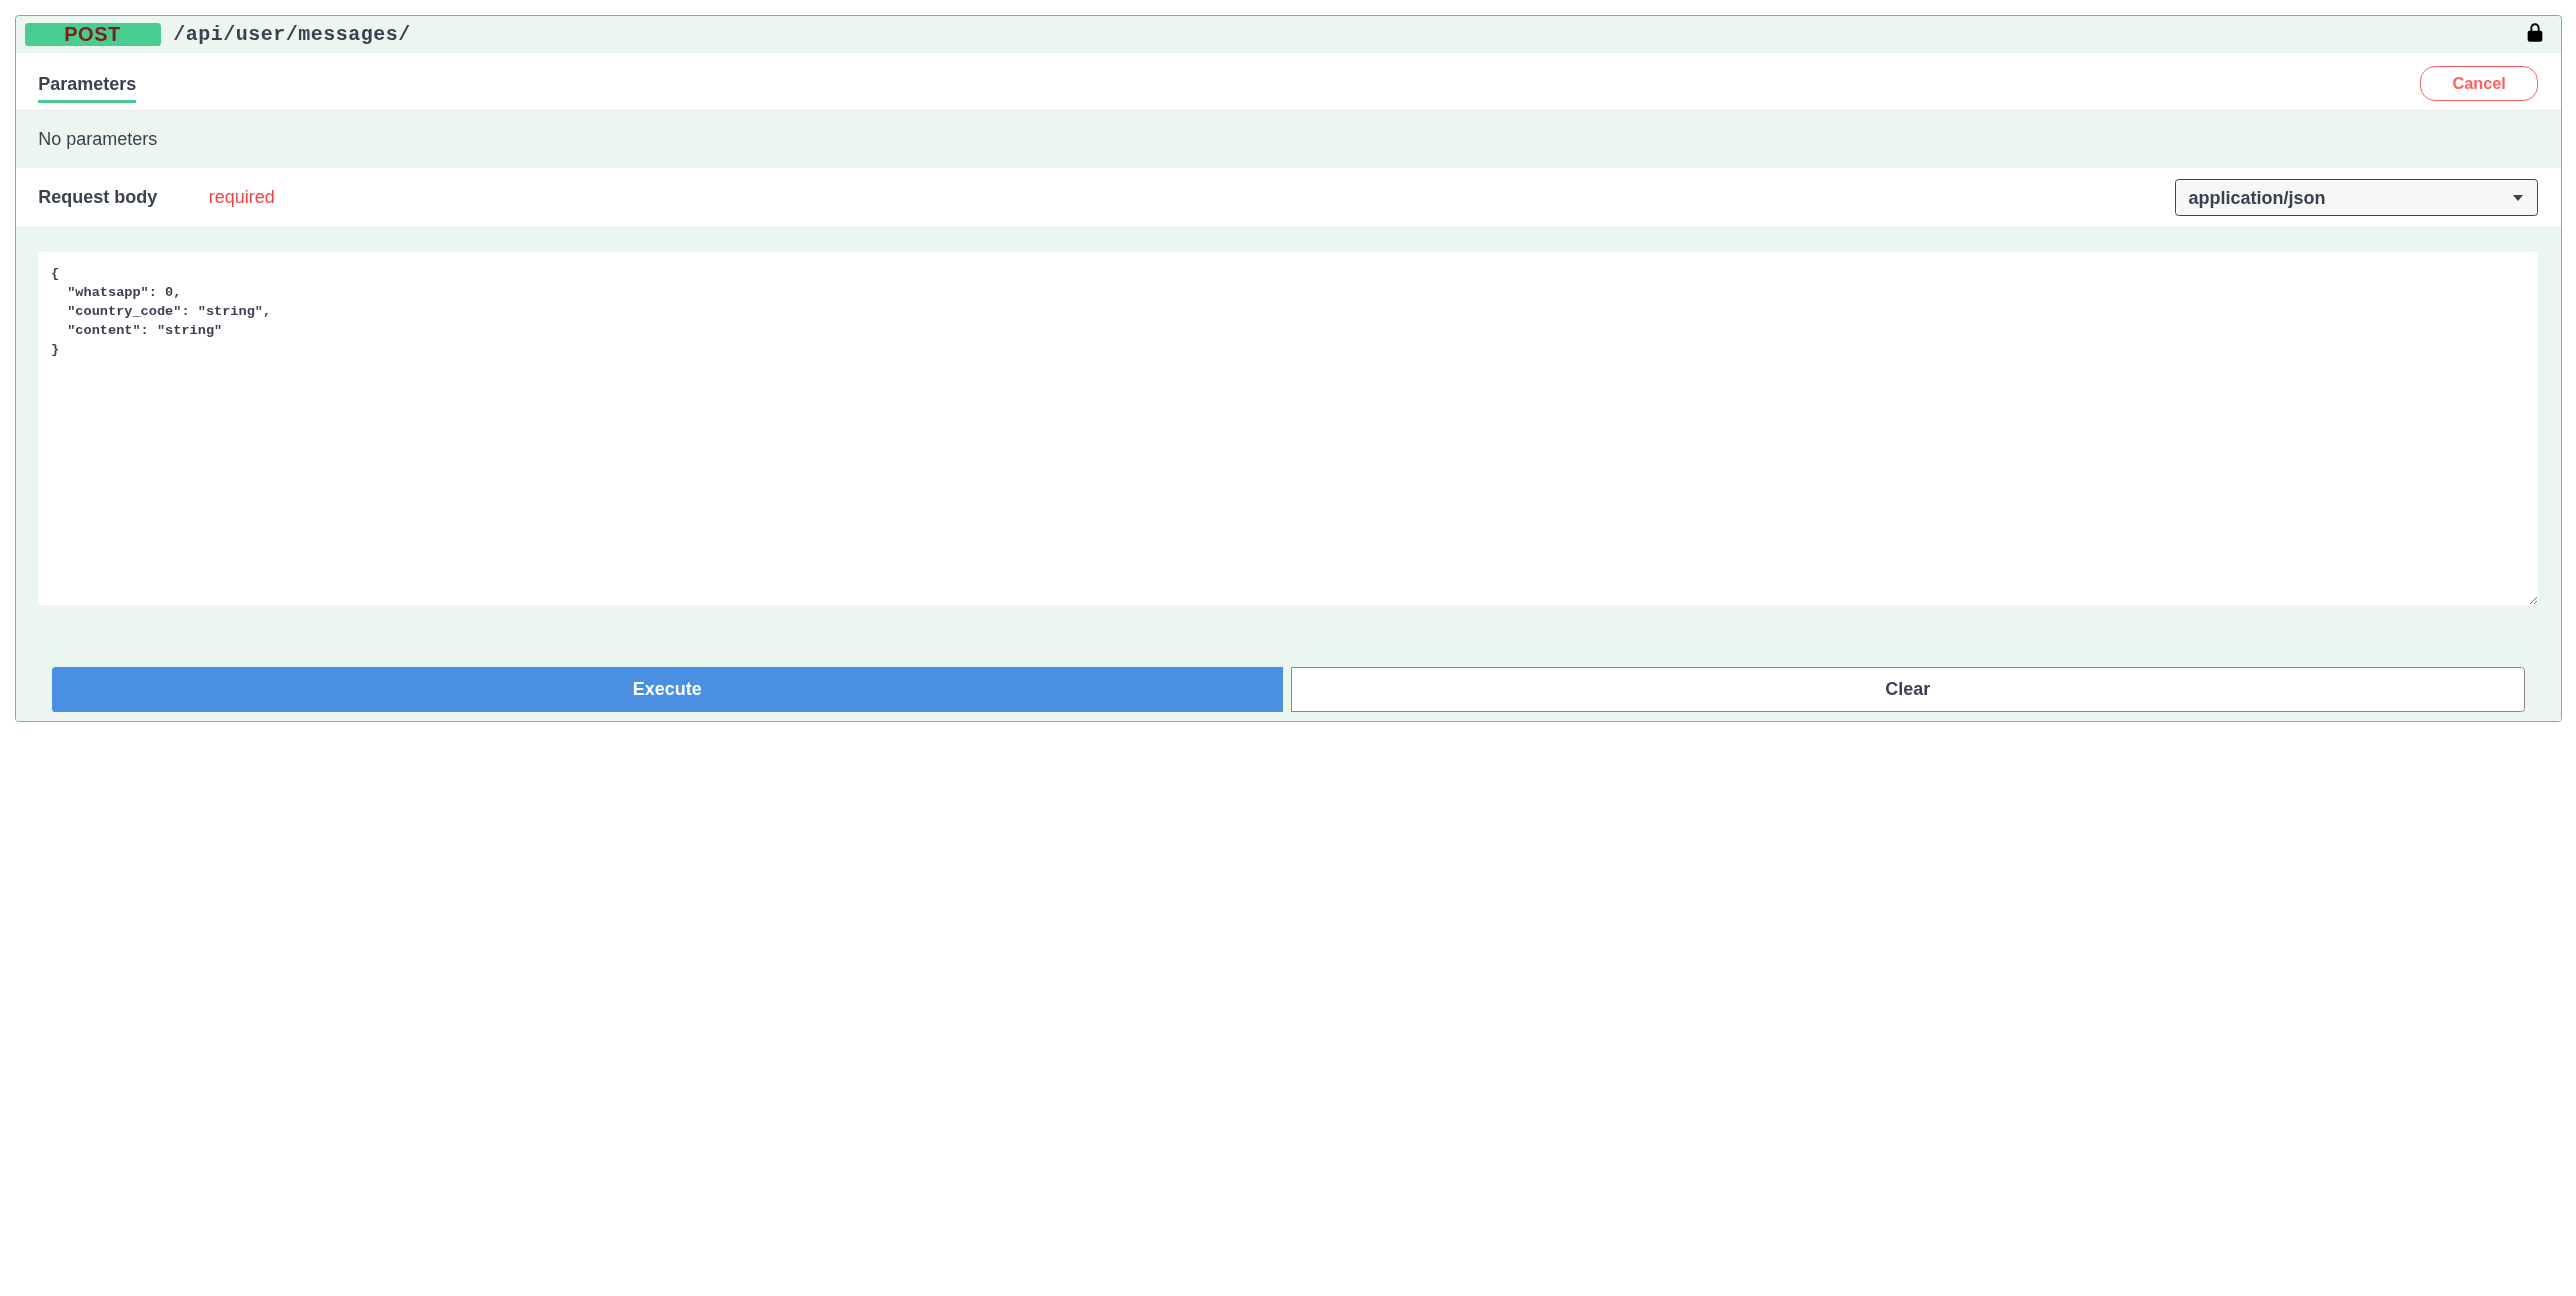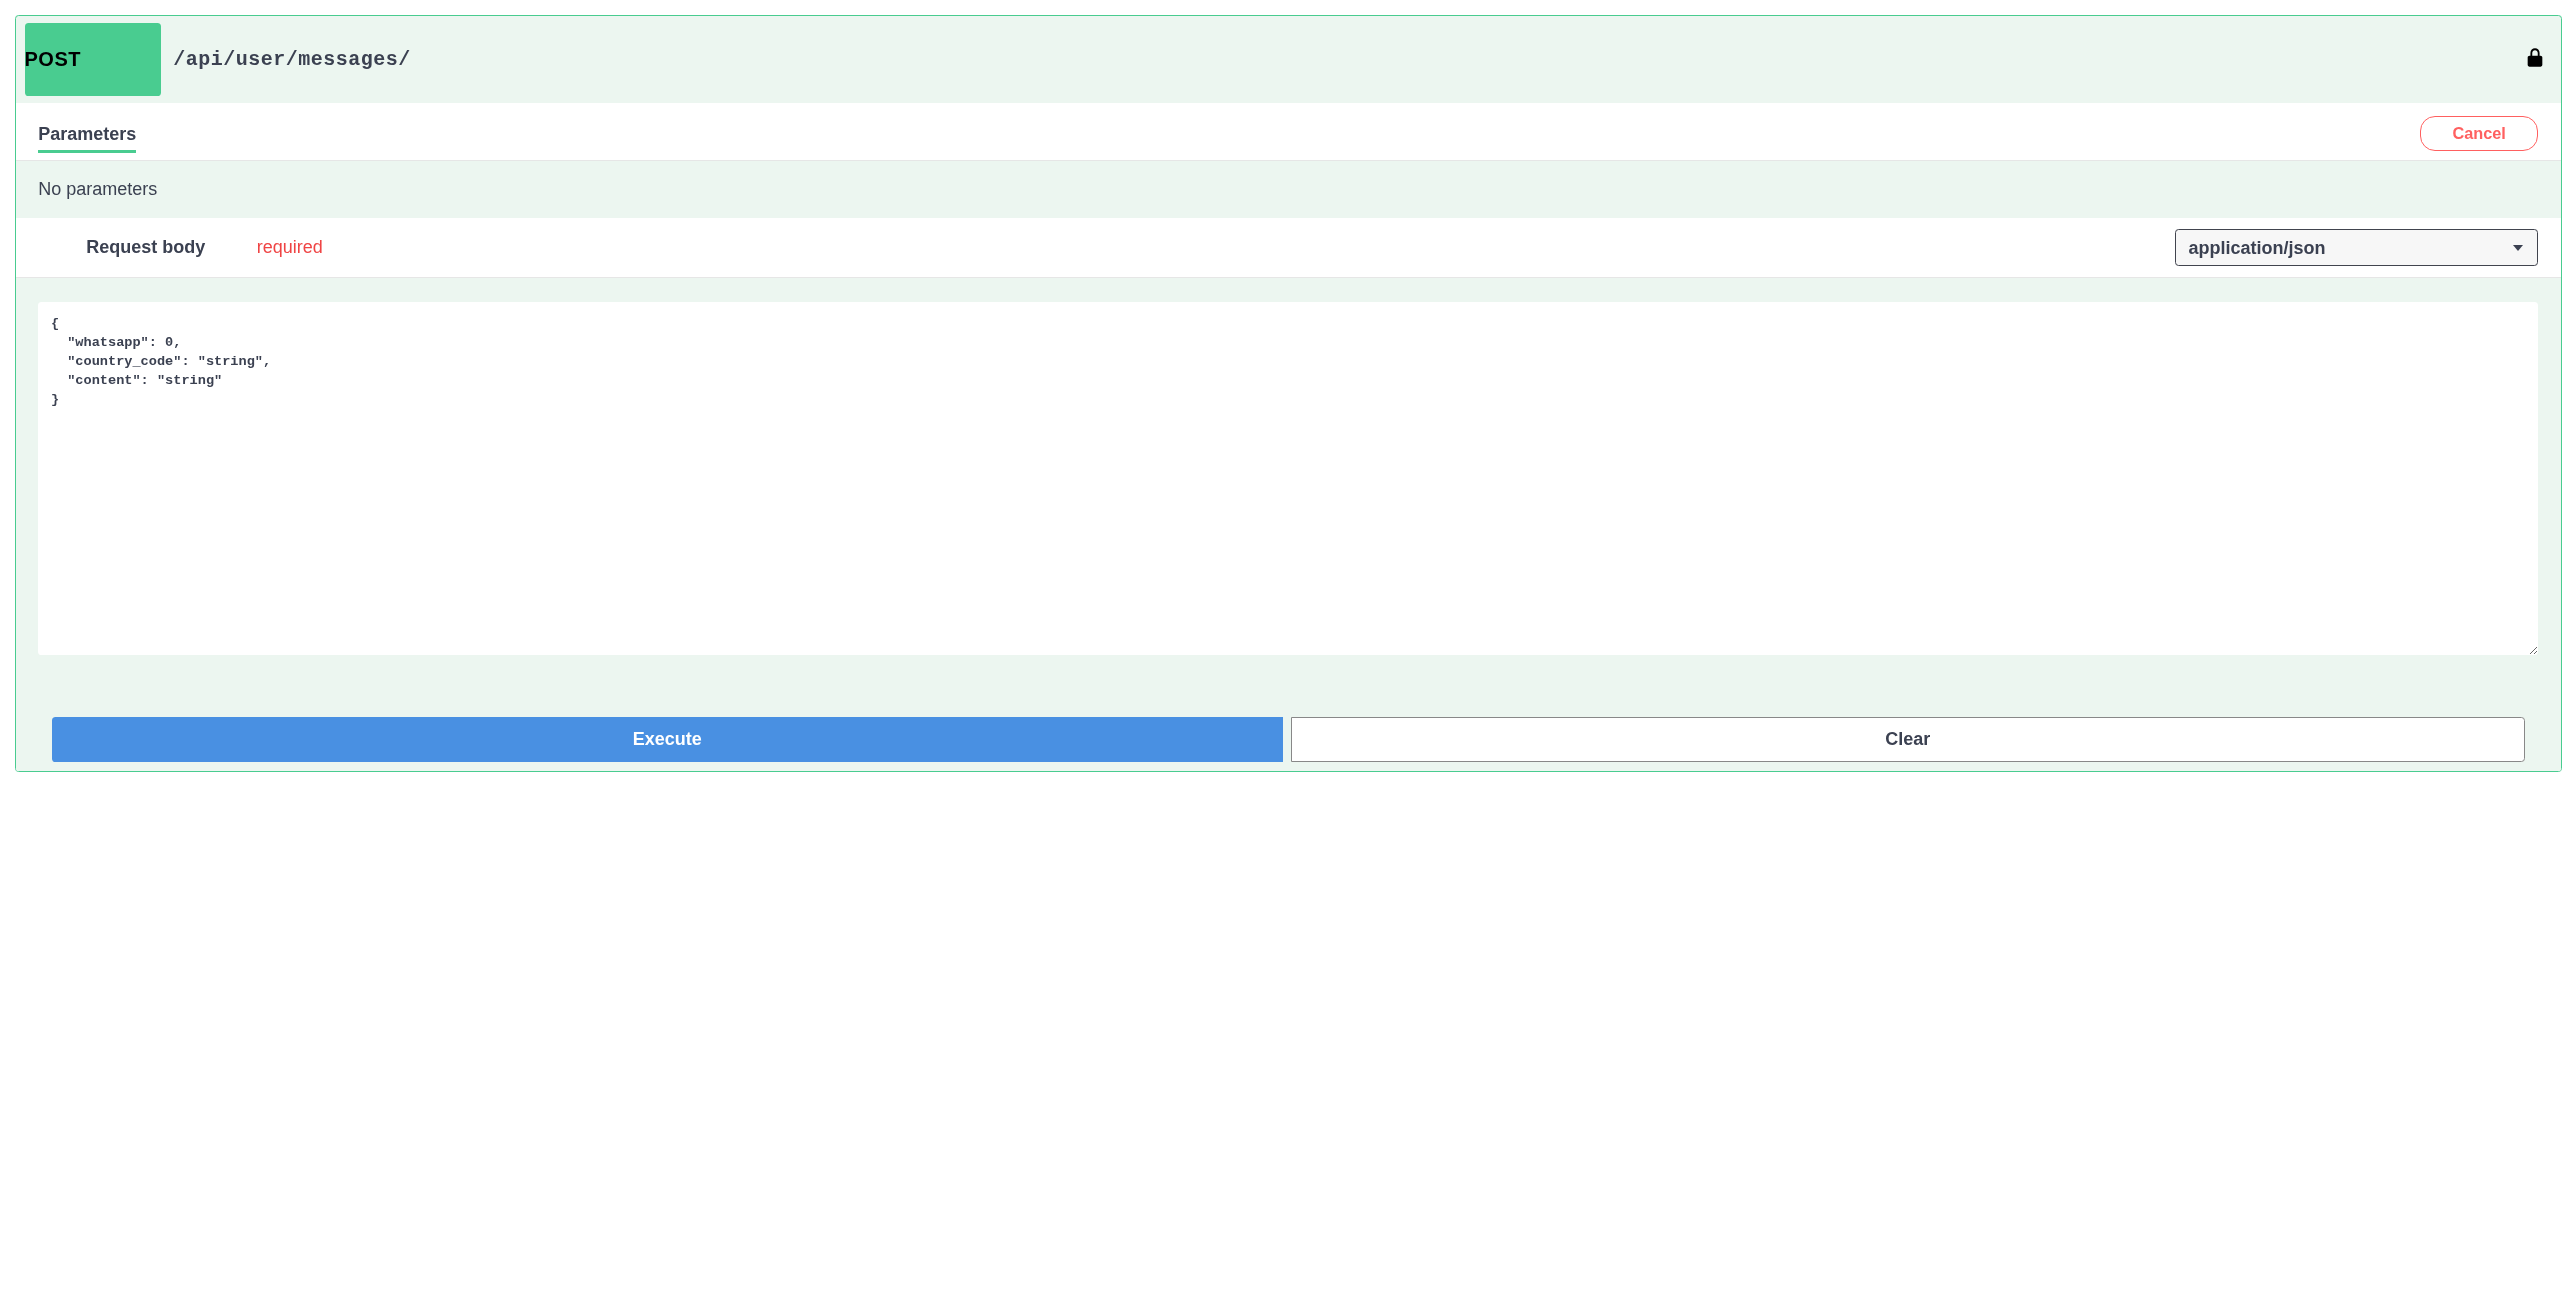--- a/index.html
+++ b/index.html
@@ -20,26 +20,26 @@
     }
     .opblock-summary {
       display: flex;
       align-items: center;
       padding: 7.3px 9px;
       cursor: pointer;
       position: relative;
     }
     .method-badge {
       background: #49cc90;
-      color: #000000;
+      color: #7f1d1d;
       font-weight: 700;
       font-size: 20px;
-      padding: 25px 0;
+      padding: 0 0;
       width: 136px;
-      text-align: left;
+      text-align: center;
       border-radius: 3.6px;
       letter-spacing: 0.5px;
     }
     .path {
       font-family: "SFMono-Regular", Consolas, "Liberation Mono", Menlo, monospace;
       font-size: 20px;
       font-weight: 700;
       color: #3b4151;
       margin-left: 12.7px;
       letter-spacing: 0.5px;
@@ -98,21 +98,20 @@
       align-items: center;
       justify-content: space-between;
       background: #ffffff;
       padding: 11px 22.7px;
       border-bottom: 0.9px solid #e6e6e6;
     }
     .request-body-title {
       font-size: 18px;
       font-weight: 700;
       color: #3b4151;
-      margin-left: 48px;
     }
     .required-tag {
       font-size: 18px;
       color: #ef4444;
       font-weight: 400;
       margin-left: 3.6px;
       vertical-align: top;
       padding-left: 44px;
     }
     .content-type-select {

